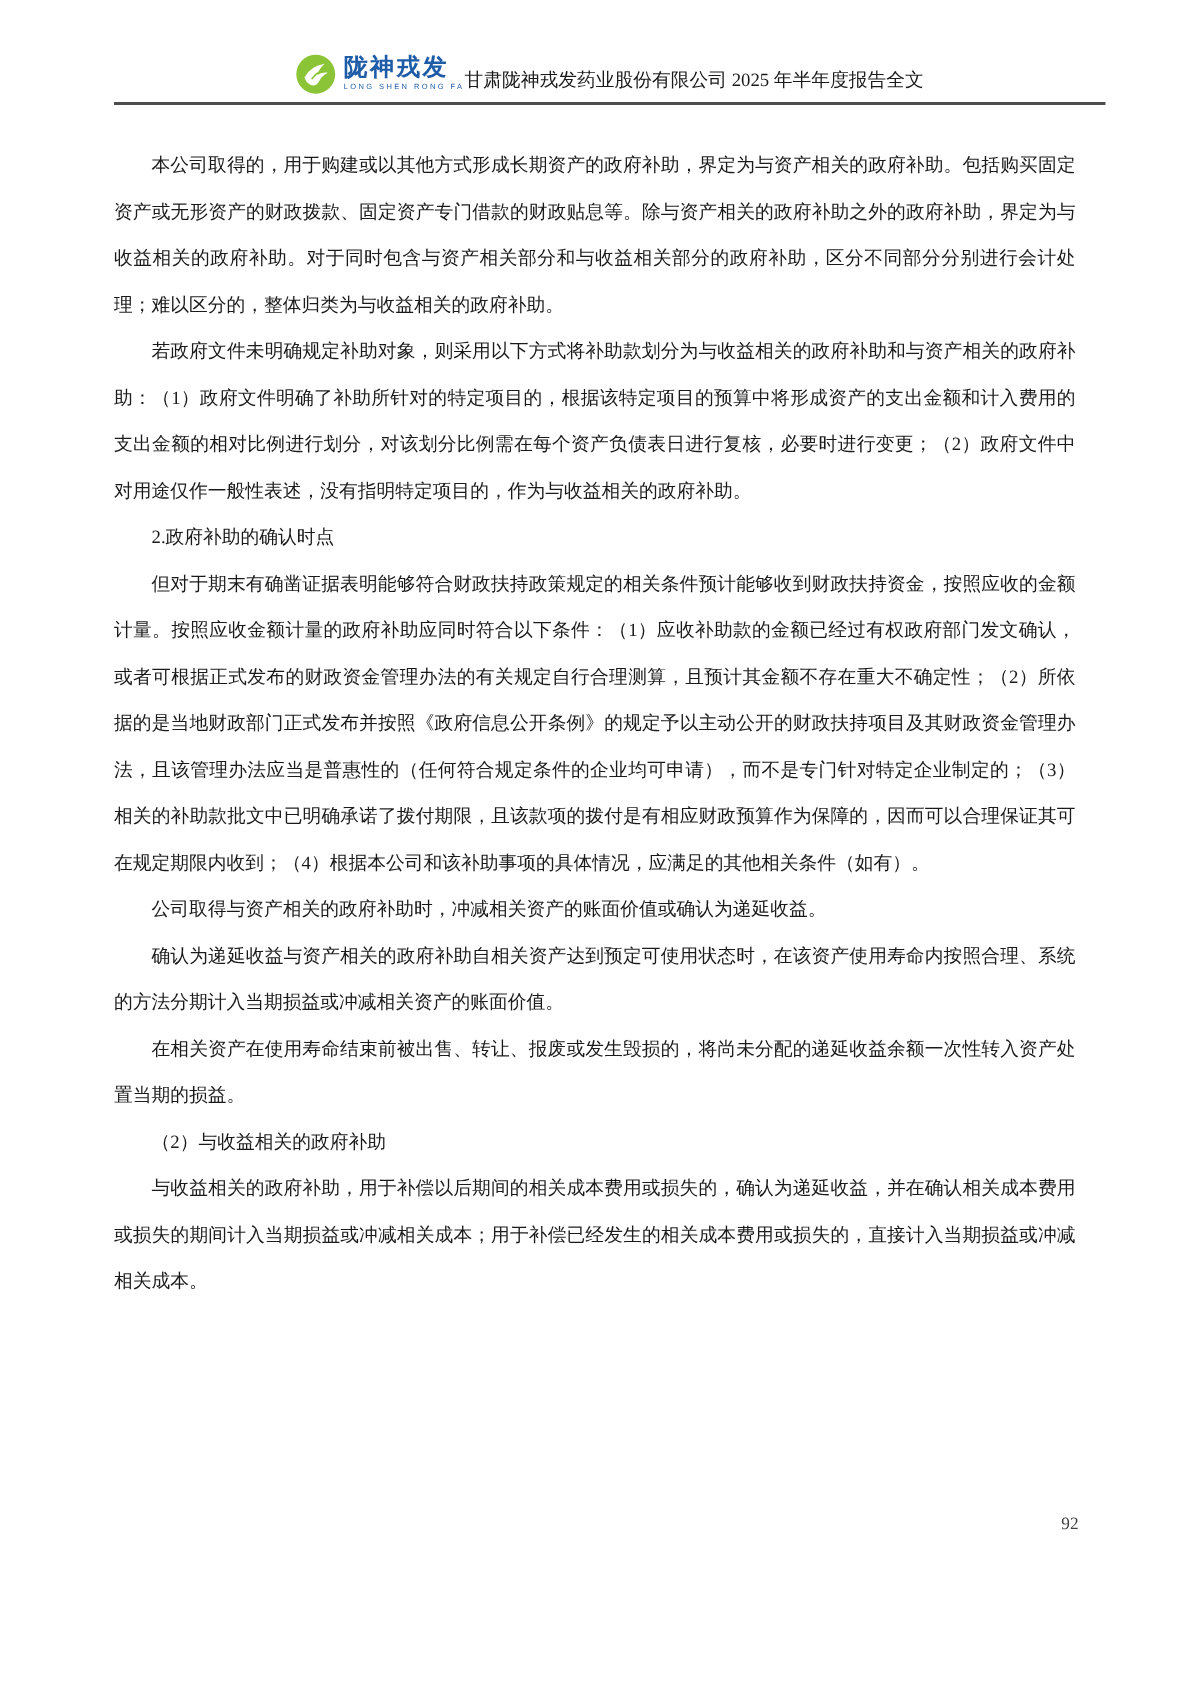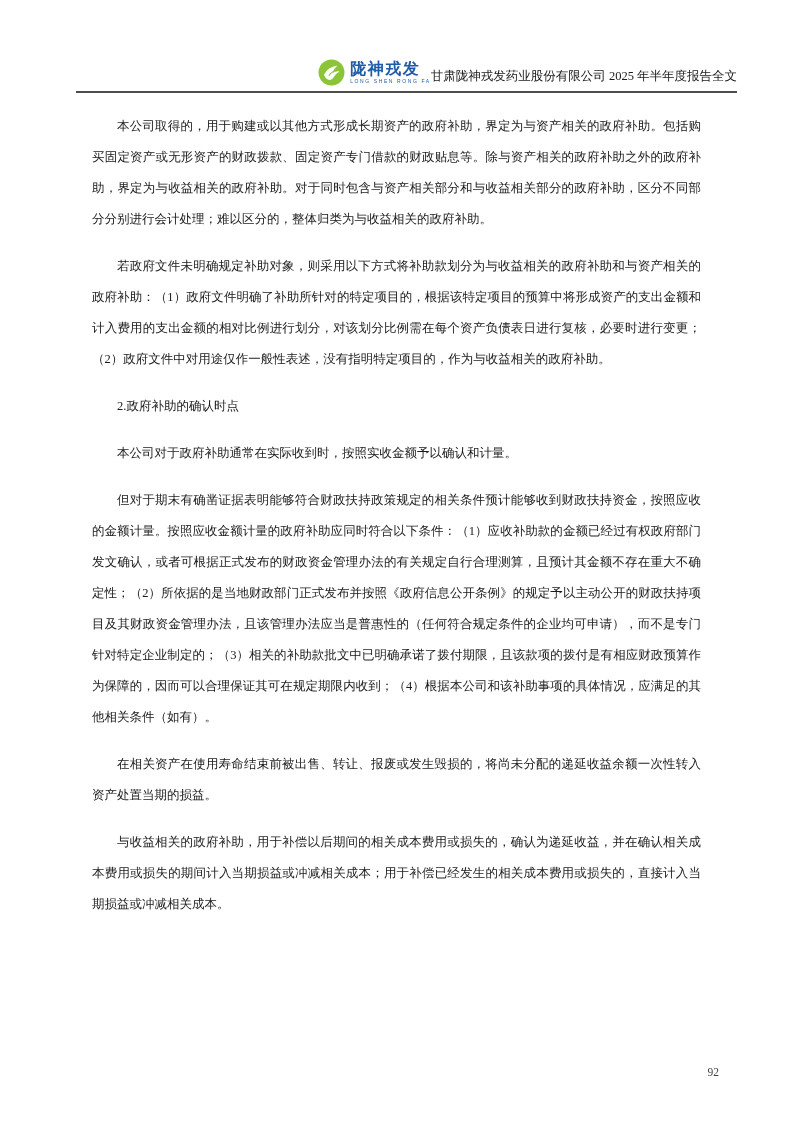--- a/index.html
+++ b/index.html
@@ -18,23 +18,23 @@
     background:#ffffff;
     overflow:hidden;
     font-family:"Liberation Serif","DejaVu Serif",serif;
     color:var(--text);
   }
   
   .header{
     position:absolute;
     left:76px;
     right:56px;
-    top:55px;
+    top:32px;
     display:flex;
-    justify-content:flex-end;
+    justify-content:center;
     align-items:flex-end;
     border-bottom:2.5px solid var(--rule);
     padding-bottom:5px;
     height:38px;
   }
   .logo{
     display:flex;
     align-items:center;
     gap:5px;
   }
@@ -76,26 +76,26 @@
     top:95px;
     left:76px;
     width:641px;
     font-size:12.5px;
     line-height:31px;
     text-align:justify;
     color:var(--text);
   }
   .content p{
     text-indent:2em;
-    margin:16px;
+    margin:0;
   }
   
   .page-number{
     position:absolute;
-    top:1064px;
+    top:1008px;
     right:74px;
     font-size:11.5px;
     line-height:16px;
     color:var(--page_num);
   }
 </style>
 </head>
 <body>
 
 <div class="page">
@@ -112,21 +112,23 @@
         <span class="logo-sub">LONG SHEN RONG FA</span>
       </div>
     </div>
     <div class="header-title">甘肃陇神戎发药业股份有限公司 2025 年半年度报告全文</div>
   </div>
 
   <div class="content" id="paragraphs">
       <p>本公司取得的，用于购建或以其他方式形成长期资产的政府补助，界定为与资产相关的政府补助。包括购买固定资产或无形资产的财政拨款、固定资产专门借款的财政贴息等。除与资产相关的政府补助之外的政府补助，界定为与收益相关的政府补助。对于同时包含与资产相关部分和与收益相关部分的政府补助，区分不同部分分别进行会计处理；难以区分的，整体归类为与收益相关的政府补助。</p>
       <p>若政府文件未明确规定补助对象，则采用以下方式将补助款划分为与收益相关的政府补助和与资产相关的政府补助：（1）政府文件明确了补助所针对的特定项目的，根据该特定项目的预算中将形成资产的支出金额和计入费用的支出金额的相对比例进行划分，对该划分比例需在每个资产负债表日进行复核，必要时进行变更；（2）政府文件中对用途仅作一般性表述，没有指明特定项目的，作为与收益相关的政府补助。</p>
       <p>2.政府补助的确认时点</p>
-      <p>本公司对于政府补助通常在实际收到时，按照实收金额予以确认和计量。</p>
       <p>但对于期末有确凿证据表明能够符合财政扶持政策规定的相关条件预计能够收到财政扶持资金，按照应收的金额计量。按照应收金额计量的政府补助应同时符合以下条件：（1）应收补助款的金额已经过有权政府部门发文确认，或者可根据正式发布的财政资金管理办法的有关规定自行合理测算，且预计其金额不存在重大不确定性；（2）所依据的是当地财政部门正式发布并按照《政府信息公开条例》的规定予以主动公开的财政扶持项目及其财政资金管理办法，且该管理办法应当是普惠性的（任何符合规定条件的企业均可申请），而不是专门针对特定企业制定的；（3）相关的补助款批文中已明确承诺了拨付期限，且该款项的拨付是有相应财政预算作为保障的，因而可以合理保证其可在规定期限内收到；（4）根据本公司和该补助事项的具体情况，应满足的其他相关条件（如有）。</p>
+      <p>公司取得与资产相关的政府补助时，冲减相关资产的账面价值或确认为递延收益。</p>
+      <p>确认为递延收益与资产相关的政府补助自相关资产达到预定可使用状态时，在该资产使用寿命内按照合理、系统的方法分期计入当期损益或冲减相关资产的账面价值。</p>
       <p>在相关资产在使用寿命结束前被出售、转让、报废或发生毁损的，将尚未分配的递延收益余额一次性转入资产处置当期的损益。</p>
+      <p>（2）与收益相关的政府补助</p>
       <p>与收益相关的政府补助，用于补偿以后期间的相关成本费用或损失的，确认为递延收益，并在确认相关成本费用或损失的期间计入当期损益或冲减相关成本；用于补偿已经发生的相关成本费用或损失的，直接计入当期损益或冲减相关成本。</p>
     </div>
 
   <div class="page-number">92</div>
 
 </div>
 
 </body></html>

